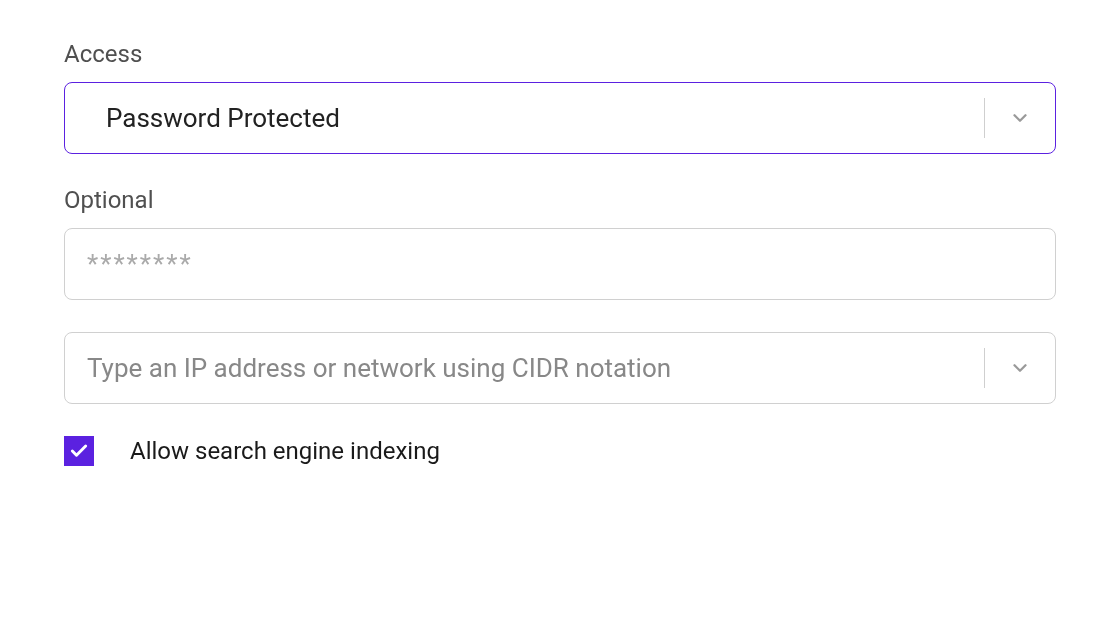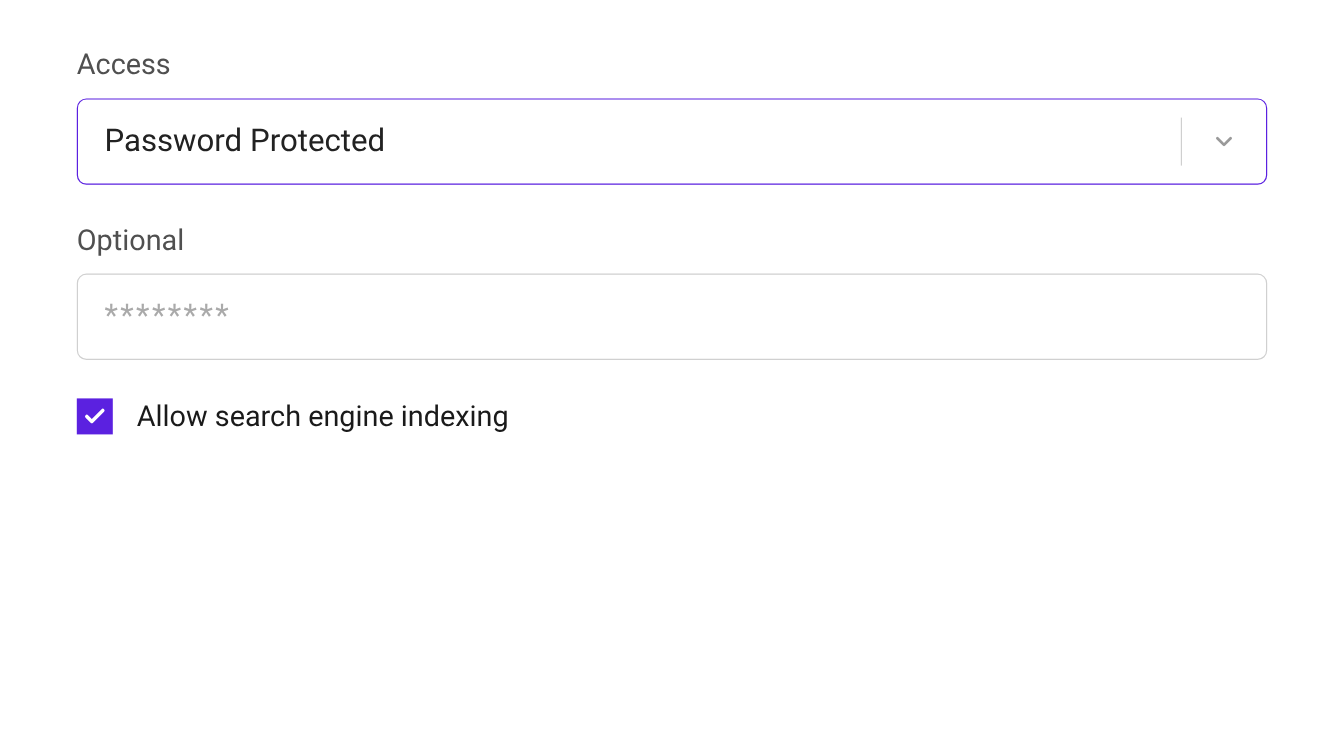--- a/index.html
+++ b/index.html
@@ -38,20 +38,21 @@
       align-items: center;
       width: 100%;
       height: 72px;
       border: 1px solid #d0d0d0;
       border-radius: 8px;
       background: #fff;
       cursor: pointer;
     }
     .select-box.focused {
       border: 1.5px solid #5b21e0;
+      padding-left: 19px;
     }
     .select-value {
       flex: 1;
       padding: 0 22px;
       font-size: 26px;
       color: #222;
     }
     .select-placeholder {
       flex: 1;
       padding: 0 22px;
@@ -86,21 +87,21 @@
       outline: none;
       font-family: inherit;
     }
     .text-input::placeholder {
       color: #aaa;
       letter-spacing: 2px;
     }
     .checkbox-row {
       display: flex;
       align-items: center;
-      gap: 20px;
+      gap: 36px;
       margin-top: 12px;
     }
     .checkbox {
       width: 30px;
       height: 30px;
       background: #5b21e0;
       display: flex;
       align-items: center;
       justify-content: center;
       cursor: pointer;
@@ -135,20 +136,29 @@
 </div>
 
 <div class="field">
   <div class="label-row">
     <span class="label">Optional</span>
   </div>
   <input type="password" class="text-input" placeholder="********" style="">
 </div>
 
 <div class="field">
+  <div class="select-box">
+    <div class="select-placeholder">Type an IP address or network using CIDR notation</div>
+    <div class="select-divider"></div>
+    <div class="select-chevron">
+      <svg viewBox="0 0 24 24" fill="none" stroke-width="2.5" stroke-linecap="round" stroke-linejoin="round">
+        <polyline points="6 9 12 15 18 9"></polyline>
+      </svg>
+    </div>
+  </div>
 </div>
 
 <div class="checkbox-row">
   <div class="checkbox">
     <svg viewBox="0 0 24 24" fill="none" stroke-width="3.5" stroke-linecap="round" stroke-linejoin="round">
       <polyline points="20 6 9 17 4 12"></polyline>
     </svg>
   </div>
   <span class="checkbox-label">Allow search engine indexing</span>
 </div>

